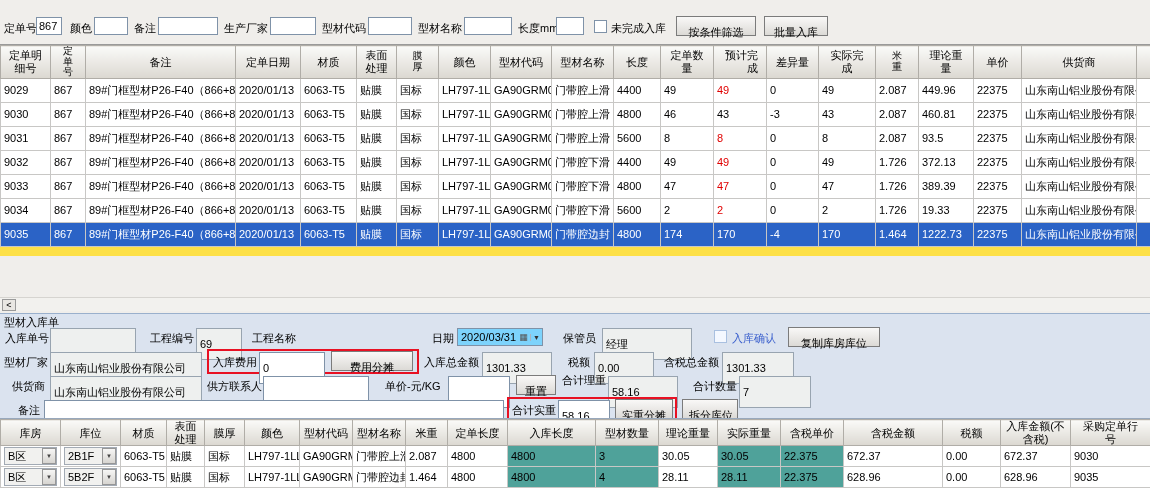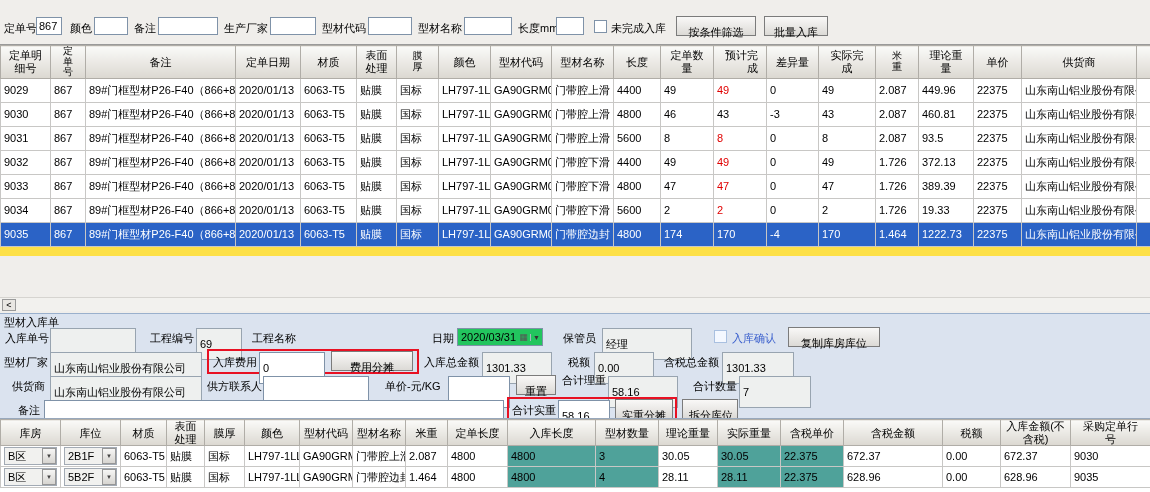--- a/index.html
+++ b/index.html
@@ -39,21 +39,21 @@
   .scroll-btn { position:absolute; left:2px; top:1px; width:14px; height:12px;
                 background:#e9e7e3; border:1px solid #9a9a9a; font-size:9px; line-height:10px; text-align:center; }
   
   .bottom-pane { position:absolute; left:0; top:313px; width:1150px; height:179px;
                  background:#dbe3ef; border-top:1px solid #9ab0cc; }
   .bl { position:absolute; white-space:nowrap; }
   .bf { position:absolute; height:18px; border:1px solid #7f92a8; padding:15px 3px;
         font-size:11px; font-family:inherit; }
   .bf.gray { background:#eef0ef; border-color:#98a4b0; }
   .bf.white { background:#fff; }
-  .datefld { position:absolute; height:18px; border:1px solid #7f92a8; background:#22c55e;
+  .datefld { position:absolute; height:18px; border:1px solid #7f92a8; background:#7dd3fc;
              display:flex; align-items:center; padding-left:3px; }
   .datefld .txt { flex:1; }
   .datefld .cal { width:13px; text-align:center; font-size:9px; color:#555; }
   .datefld .car { width:12px; border-left:1px solid #aab4c0; text-align:center; font-size:7px; color:#333; }
   .redbox { position:absolute; border:2px solid #e81123; pointer-events:none; }
   .blue-label { color:#3a5fcd; }
   .cb.lightblue { background:#f4f8ff; border-color:#a9c0e0; }
   .bottom-table-wrap { position:absolute; left:0; top:104px; width:1150px; height:75px;
                        background:#fff; border-top:1px solid #98a8bc; overflow:hidden; }
   .combo { display:flex; justify-content:space-between; align-items:center; height:18px;

